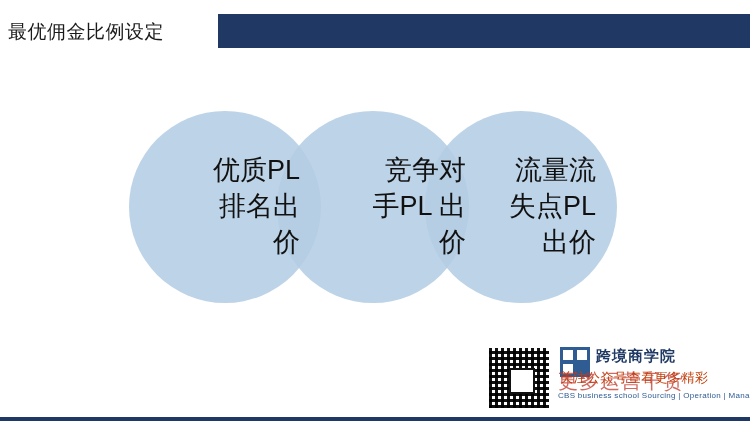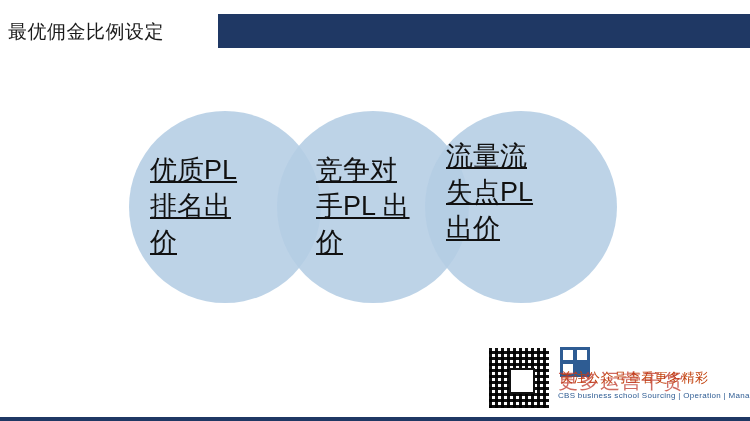--- a/index.html
+++ b/index.html
@@ -52,30 +52,29 @@
     justify-content: center;
     text-align: center;
   }
   #circle-left   { left: 129px; top: 111px;  width: 192px; height: 192px; }
   #circle-center { left: 277px; top: 111px;  width: 192px; height: 192px; }
   #circle-right  { left: 425px; top: 111px;  width: 192px; height: 192px; }
 
   .circle-label {
     position: absolute;
     width: 150px;
-    text-align: left;
+    text-align: right;
     font-size: 27px;
     line-height: 36px;
     color: #111111;
     white-space: pre-line;
-    text-decoration: underline;
   }
   #label-left   { left: 150px; top: 152px; }
   #label-center { left: 316px; top: 152px; }
-  #label-right  { left: 446px; top: 138px; }
+  #label-right  { left: 446px; top: 152px; }
 
   
   #watermark {
     position: absolute;
     left: 486px;
     top: 345px;
     width: 248px;
     height: 66px;
   }
   #qr-code {
@@ -187,19 +186,20 @@
 
   <div id="watermark">
     <div id="qr-code">
       <div id="qr-inner"></div>
     </div>
     <div id="logo-mark">
       <div class="logo-sq" style="left:3px;top:3px;width:10px;height:10px;"></div>
       <div class="logo-sq" style="left:17px;top:3px;width:10px;height:10px;"></div>
       <div class="logo-sq" style="left:3px;top:17px;width:10px;height:10px;"></div>
     </div>
+    <div id="brand-cn">跨境商学院</div>
     <div id="brand-sub">关注公众号查看更多精彩</div>
     <div id="overlay-text">更多运营干货</div>
     <div id="brand-en">CBS business school   Sourcing | Operation | Management</div>
   </div>
 
   <div id="bottom-bar"></div>
 </div>
 
 </body></html>

